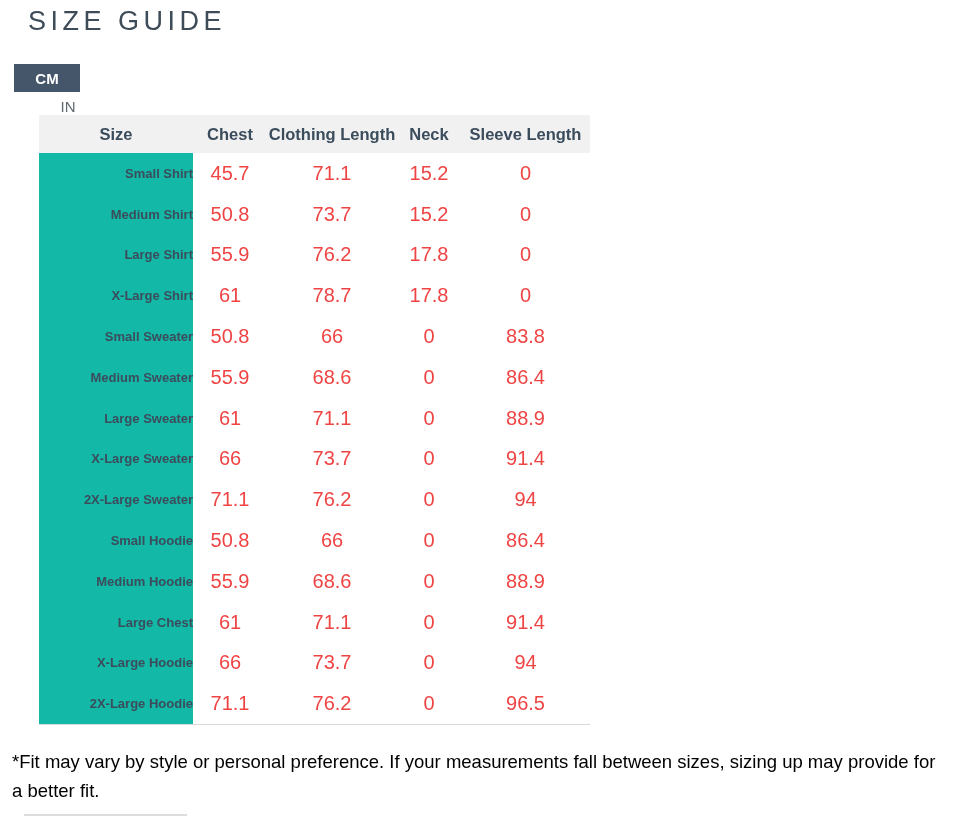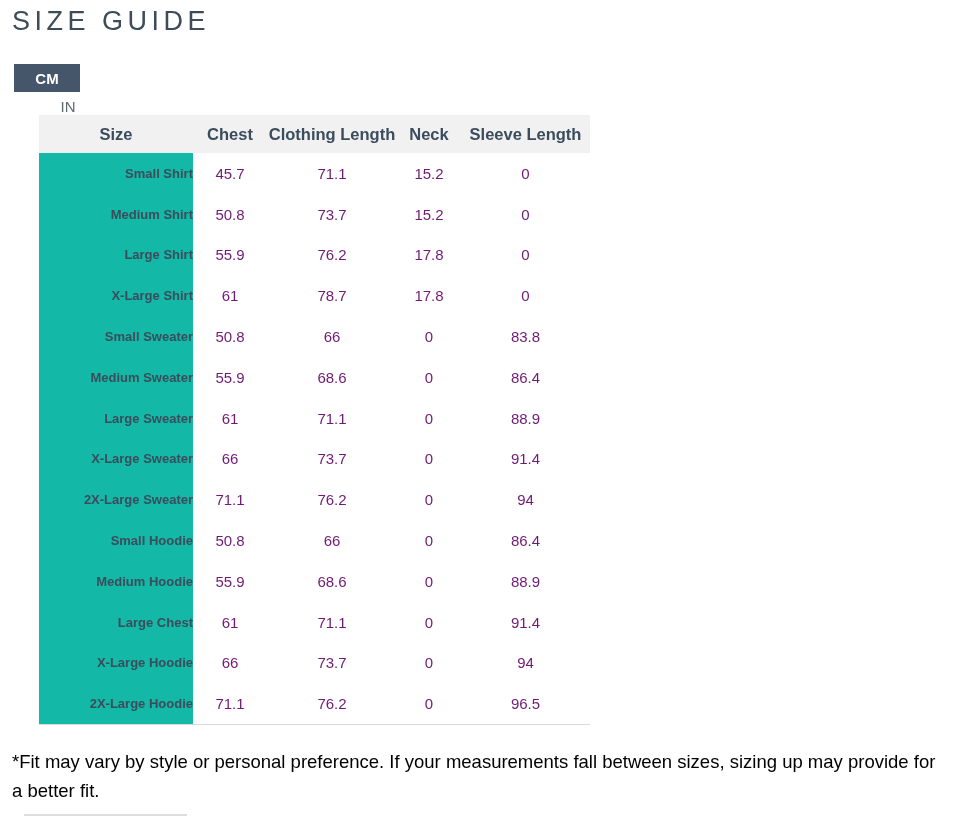--- a/index.html
+++ b/index.html
@@ -6,21 +6,21 @@
   html, body { background: #ffffff; }
   body {
     width: 960px; height: 819px;
     position: relative;
     font-family: "Liberation Sans", sans-serif;
     overflow: hidden;
   }
 
   
   .page-title {
-    position: absolute; top: 6px; left: 12px;
+    position: absolute; top: 6px; left: 28px;
     font-size: 27px; font-weight: 500;
     letter-spacing: 4.5px;
     color: #3d4c58;
   }
 
   
   .unit-toggle {
     position: absolute; top: 64px; left: 14px;
     display: flex; align-items: center; flex-direction: column;
   }
@@ -56,21 +56,21 @@
   }
   tbody tr { height: 40.8px; }
   tbody th.size-cell {
     background: #14b8a6;
     font-size: 13px; font-weight: bold; color: #3b4c5c;
     text-align: right; vertical-align: middle;
     white-space: nowrap;
   }
   tbody td.value-cell {
     background: #ffffff;
-    font-size: 15px; font-weight: 400; color: #701a75;
+    font-size: 20px; font-weight: 400; color: #ef4444;
     text-align: center; vertical-align: middle;
   }
 
   
   .footnote {
     position: absolute; top: 748px; left: 12px; width: 925px;
     font-size: 18.5px; line-height: 1.55; color: #000000;
     font-weight: 400;
   }
 

